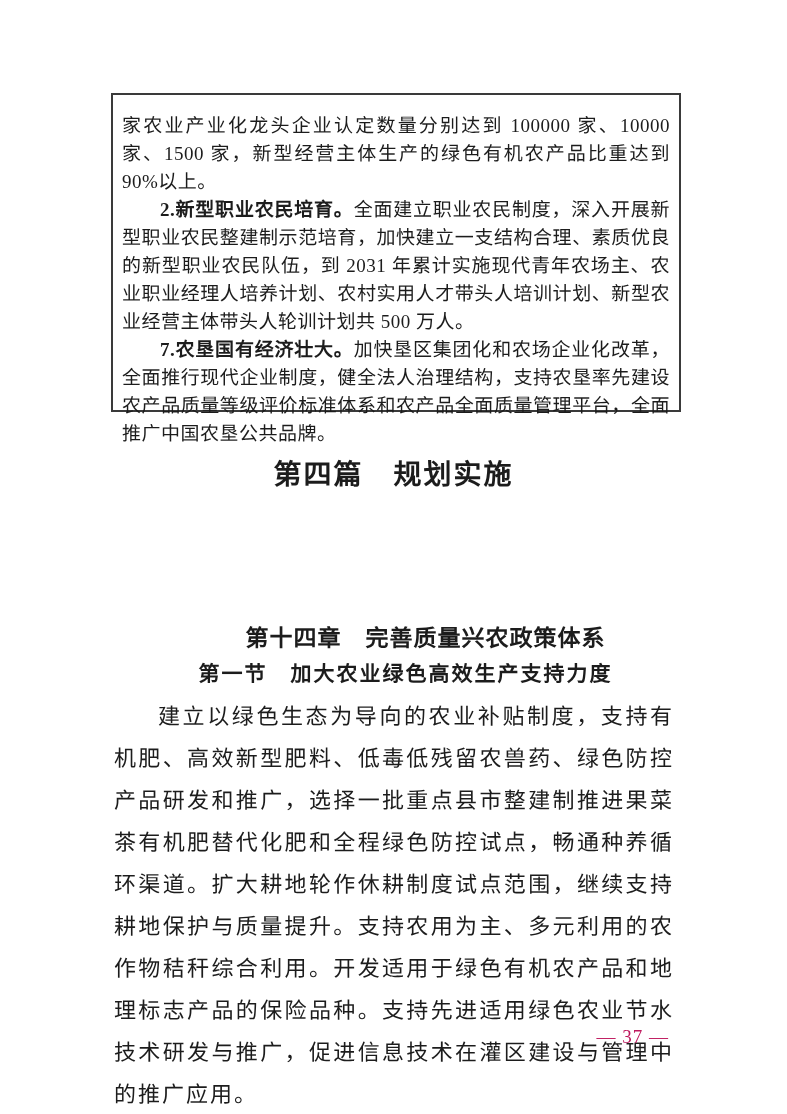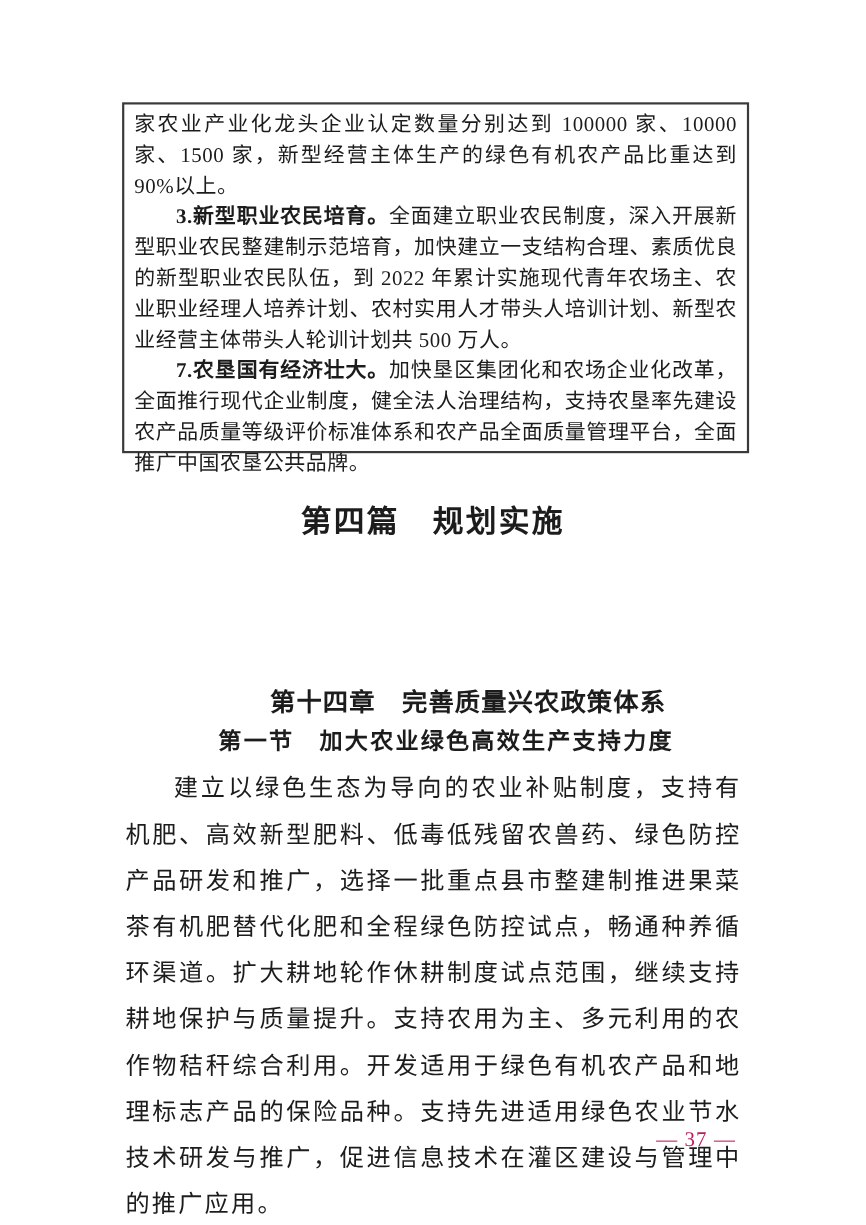--- a/index.html
+++ b/index.html
@@ -19,21 +19,21 @@
   }
 
   
   .notice-box {
     position: absolute;
     left: 111px;
     top: 93px;
     width: 570px;
     height: 319px;
     border: 2px solid #3a3a3a;
-    padding: 5px 9px 0 9px;
+    padding: 17px 9px 0 9px;
     font-size: 19px;
     line-height: 28px;
     letter-spacing: 0.5px;
     text-align: justify;
   }
   .notice-box p { text-indent: 2em; }
   .notice-box p.continuation { text-indent: 0; }
   .lead { font-weight: 700; }
 
   
@@ -109,21 +109,21 @@
     color: #be185d;
   }
 </style>
 </head>
 <body>
 
 <div class="page">
 
   <div class="notice-box">
     <p class="continuation"><span>家农业产业化龙头企业认定数量分别达到 100000 家、10000 家、1500 家，新型经营主体生产的绿色有机农产品比重达到 90%以上。</span></p>
-    <p><span class="lead">3.新型职业农民培育。</span><span>全面建立职业农民制度，深入开展新型职业农民整建制示范培育，加快建立一支结构合理、素质优良的新型职业农民队伍，到 2022 年累计实施现代青年农场主、农业职业经理人培养计划、农村实用人才带头人培训计划、新型农业经营主体带头人轮训计划共 500 万人。</span></p>
+    <p><span class="lead">2.新型职业农民培育。</span><span>全面建立职业农民制度，深入开展新型职业农民整建制示范培育，加快建立一支结构合理、素质优良的新型职业农民队伍，到 2031 年累计实施现代青年农场主、农业职业经理人培养计划、农村实用人才带头人培训计划、新型农业经营主体带头人轮训计划共 500 万人。</span></p>
     <p><span class="lead">7.农垦国有经济壮大。</span><span>加快垦区集团化和农场企业化改革，全面推行现代企业制度，健全法人治理结构，支持农垦率先建设农产品质量等级评价标准体系和农产品全面质量管理平台，全面推广中国农垦公共品牌。</span></p>
   </div>
 
   <h1 class="part-title">第四篇　规划实施</h1>
 
 
   <h2 class="chapter-title">第十四章　完善质量兴农政策体系</h2>
 
   <h3 class="section-title">第一节　加大农业绿色高效生产支持力度</h3>
 

